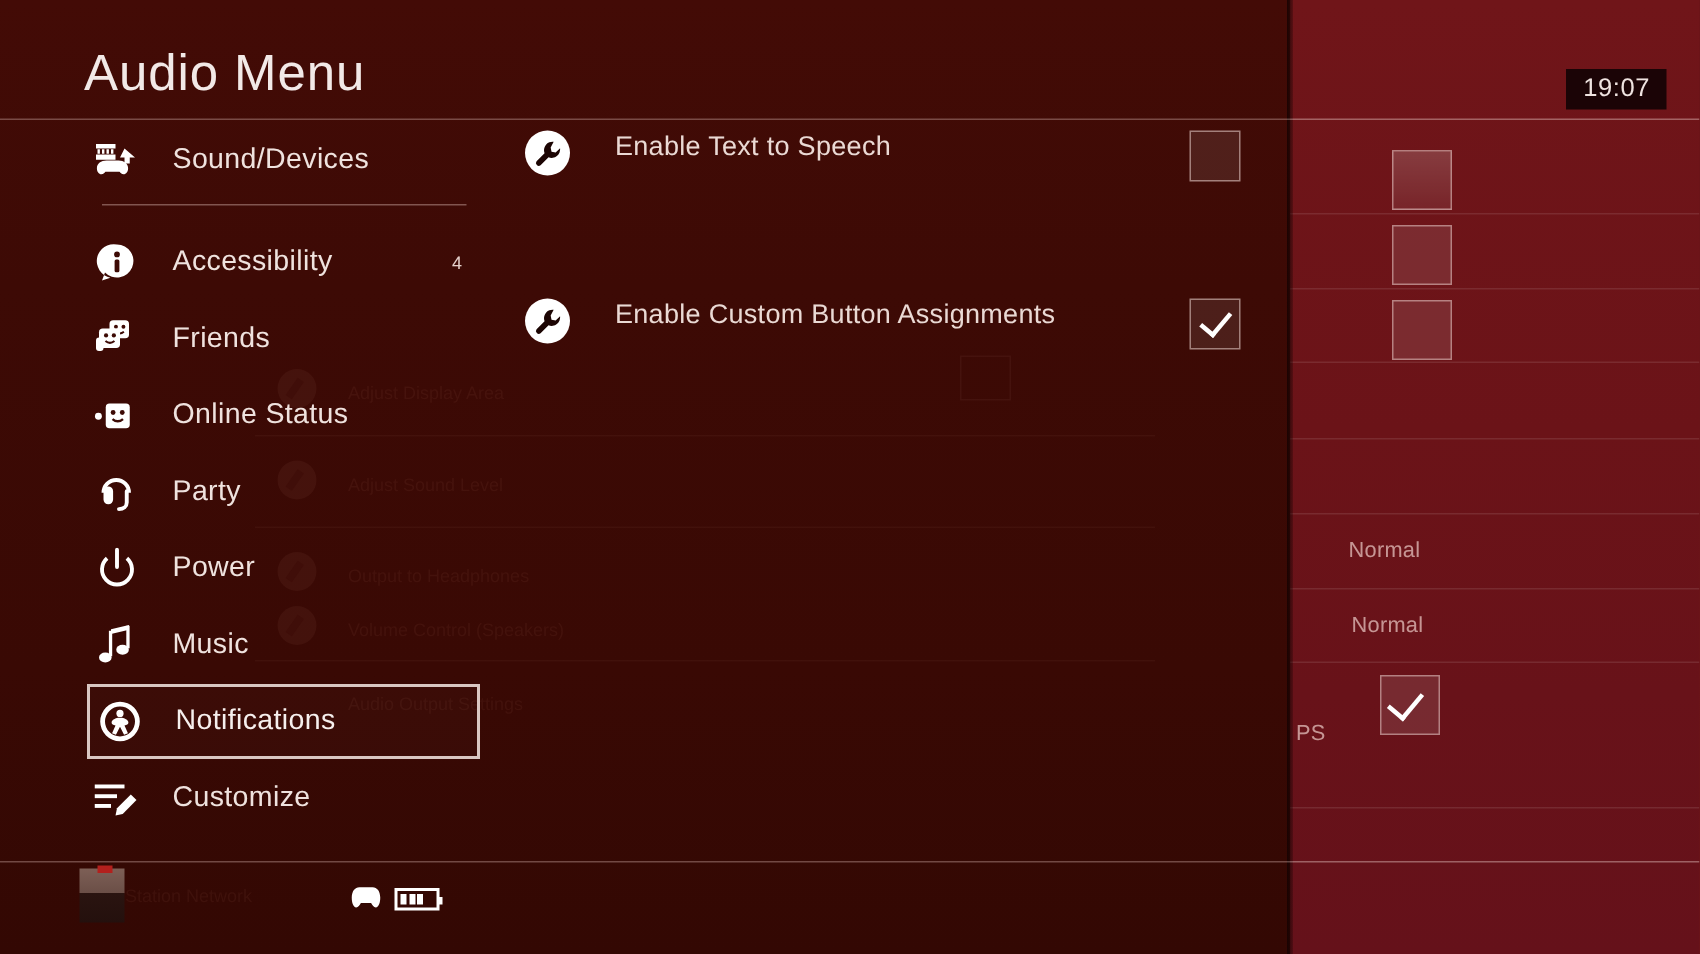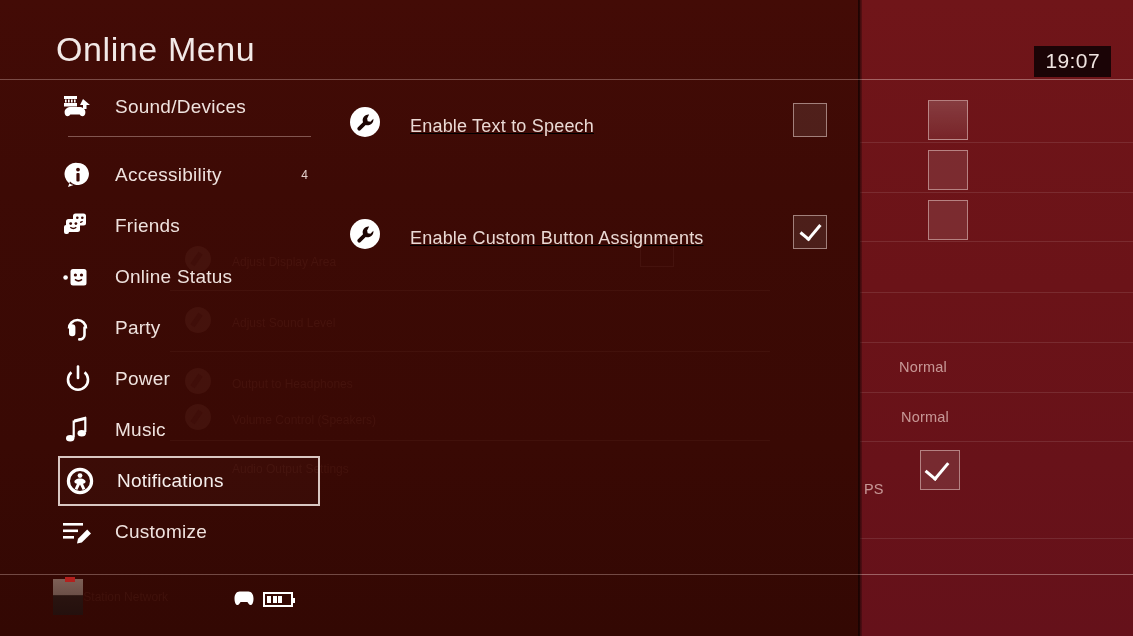--- a/index.html
+++ b/index.html
@@ -41,21 +41,21 @@
     width:14px; height:22px;
     border-right:3px solid #fff; border-bottom:3px solid #fff;
     transform:rotate(40deg);
   }
 
   
   #clock {
     position:absolute; right:22px; top:46px;
     background:#1b0406;
     color:#efe3e0;
-    font-size:21px;
+    font-size:17px;
     padding:3px 11px 4px;
     letter-spacing:0.4px;
   }
 
   
   #quickmenu {
     position:absolute; left:0; top:0;
     width:860px; height:636px;
     background:linear-gradient(180deg,#430b06 0%,#3d0a05 30%,#390904 70%,#330803 100%);
     overflow:hidden;
@@ -152,21 +152,21 @@
   #side-divider {
     position:absolute; left:68px; top:56px;
     width:243px; height:1px;
     background:rgba(255,225,220,0.35);
   }
 
   
   #options { position:absolute; left:345px; top:80px; width:515px; height:494px; }
   .opt-row {
     position:absolute; left:5px; width:500px; height:50px;
-    display:flex; align-items:flex-end;text-decoration:underline;
+    display:flex; align-items:flex-start;
   }
   .opt-ic {
     width:30px; height:30px; border-radius:50%;
     background:#ffffff;
     flex:0 0 30px;
     position:relative;
     display:flex; align-items:center; justify-content:center;
   }
   .opt-lbl {
     margin-left:30px;
@@ -264,21 +264,21 @@
     <div class="ghost" style="left:232px; top:316px">Adjust Sound Level</div>
     <div class="ghost" style="left:232px; top:377px">Output to Headphones</div>
     <div class="ghost" style="left:232px; top:413px">Volume Control (Speakers)</div>
     <div class="ghost" style="left:232px; top:462px">Audio Output Settings</div>
     <div class="ghost-line" style="left:170px; top:290px; width:600px"></div>
     <div class="ghost-line" style="left:170px; top:351px; width:600px"></div>
     <div class="ghost-line" style="left:170px; top:440px; width:600px"></div>
     <div class="ghost-box" style="left:640px; top:237px; width:34px; height:30px"></div>
     <div class="ghost" style="left:60px; top:590px">PlayStation Network</div>
 
-    <div id="qm-title">Online Menu</div>
+    <div id="qm-title">Audio Menu</div>
 
     <div id="sidebar">
 
       <div class="side-item" style="top:2px">
         <span class="ic">
           <svg width="30" height="24" viewBox="0 0 30 24" fill="#fff">
             <rect x="1" y="1" width="13" height="3"></rect>
             <rect x="2" y="4.5" width="1.6" height="3"></rect>
               <rect x="5" y="4.5" width="1.6" height="3"></rect>
             <rect x="8" y="4.5" width="1.6" height="3"></rect>

